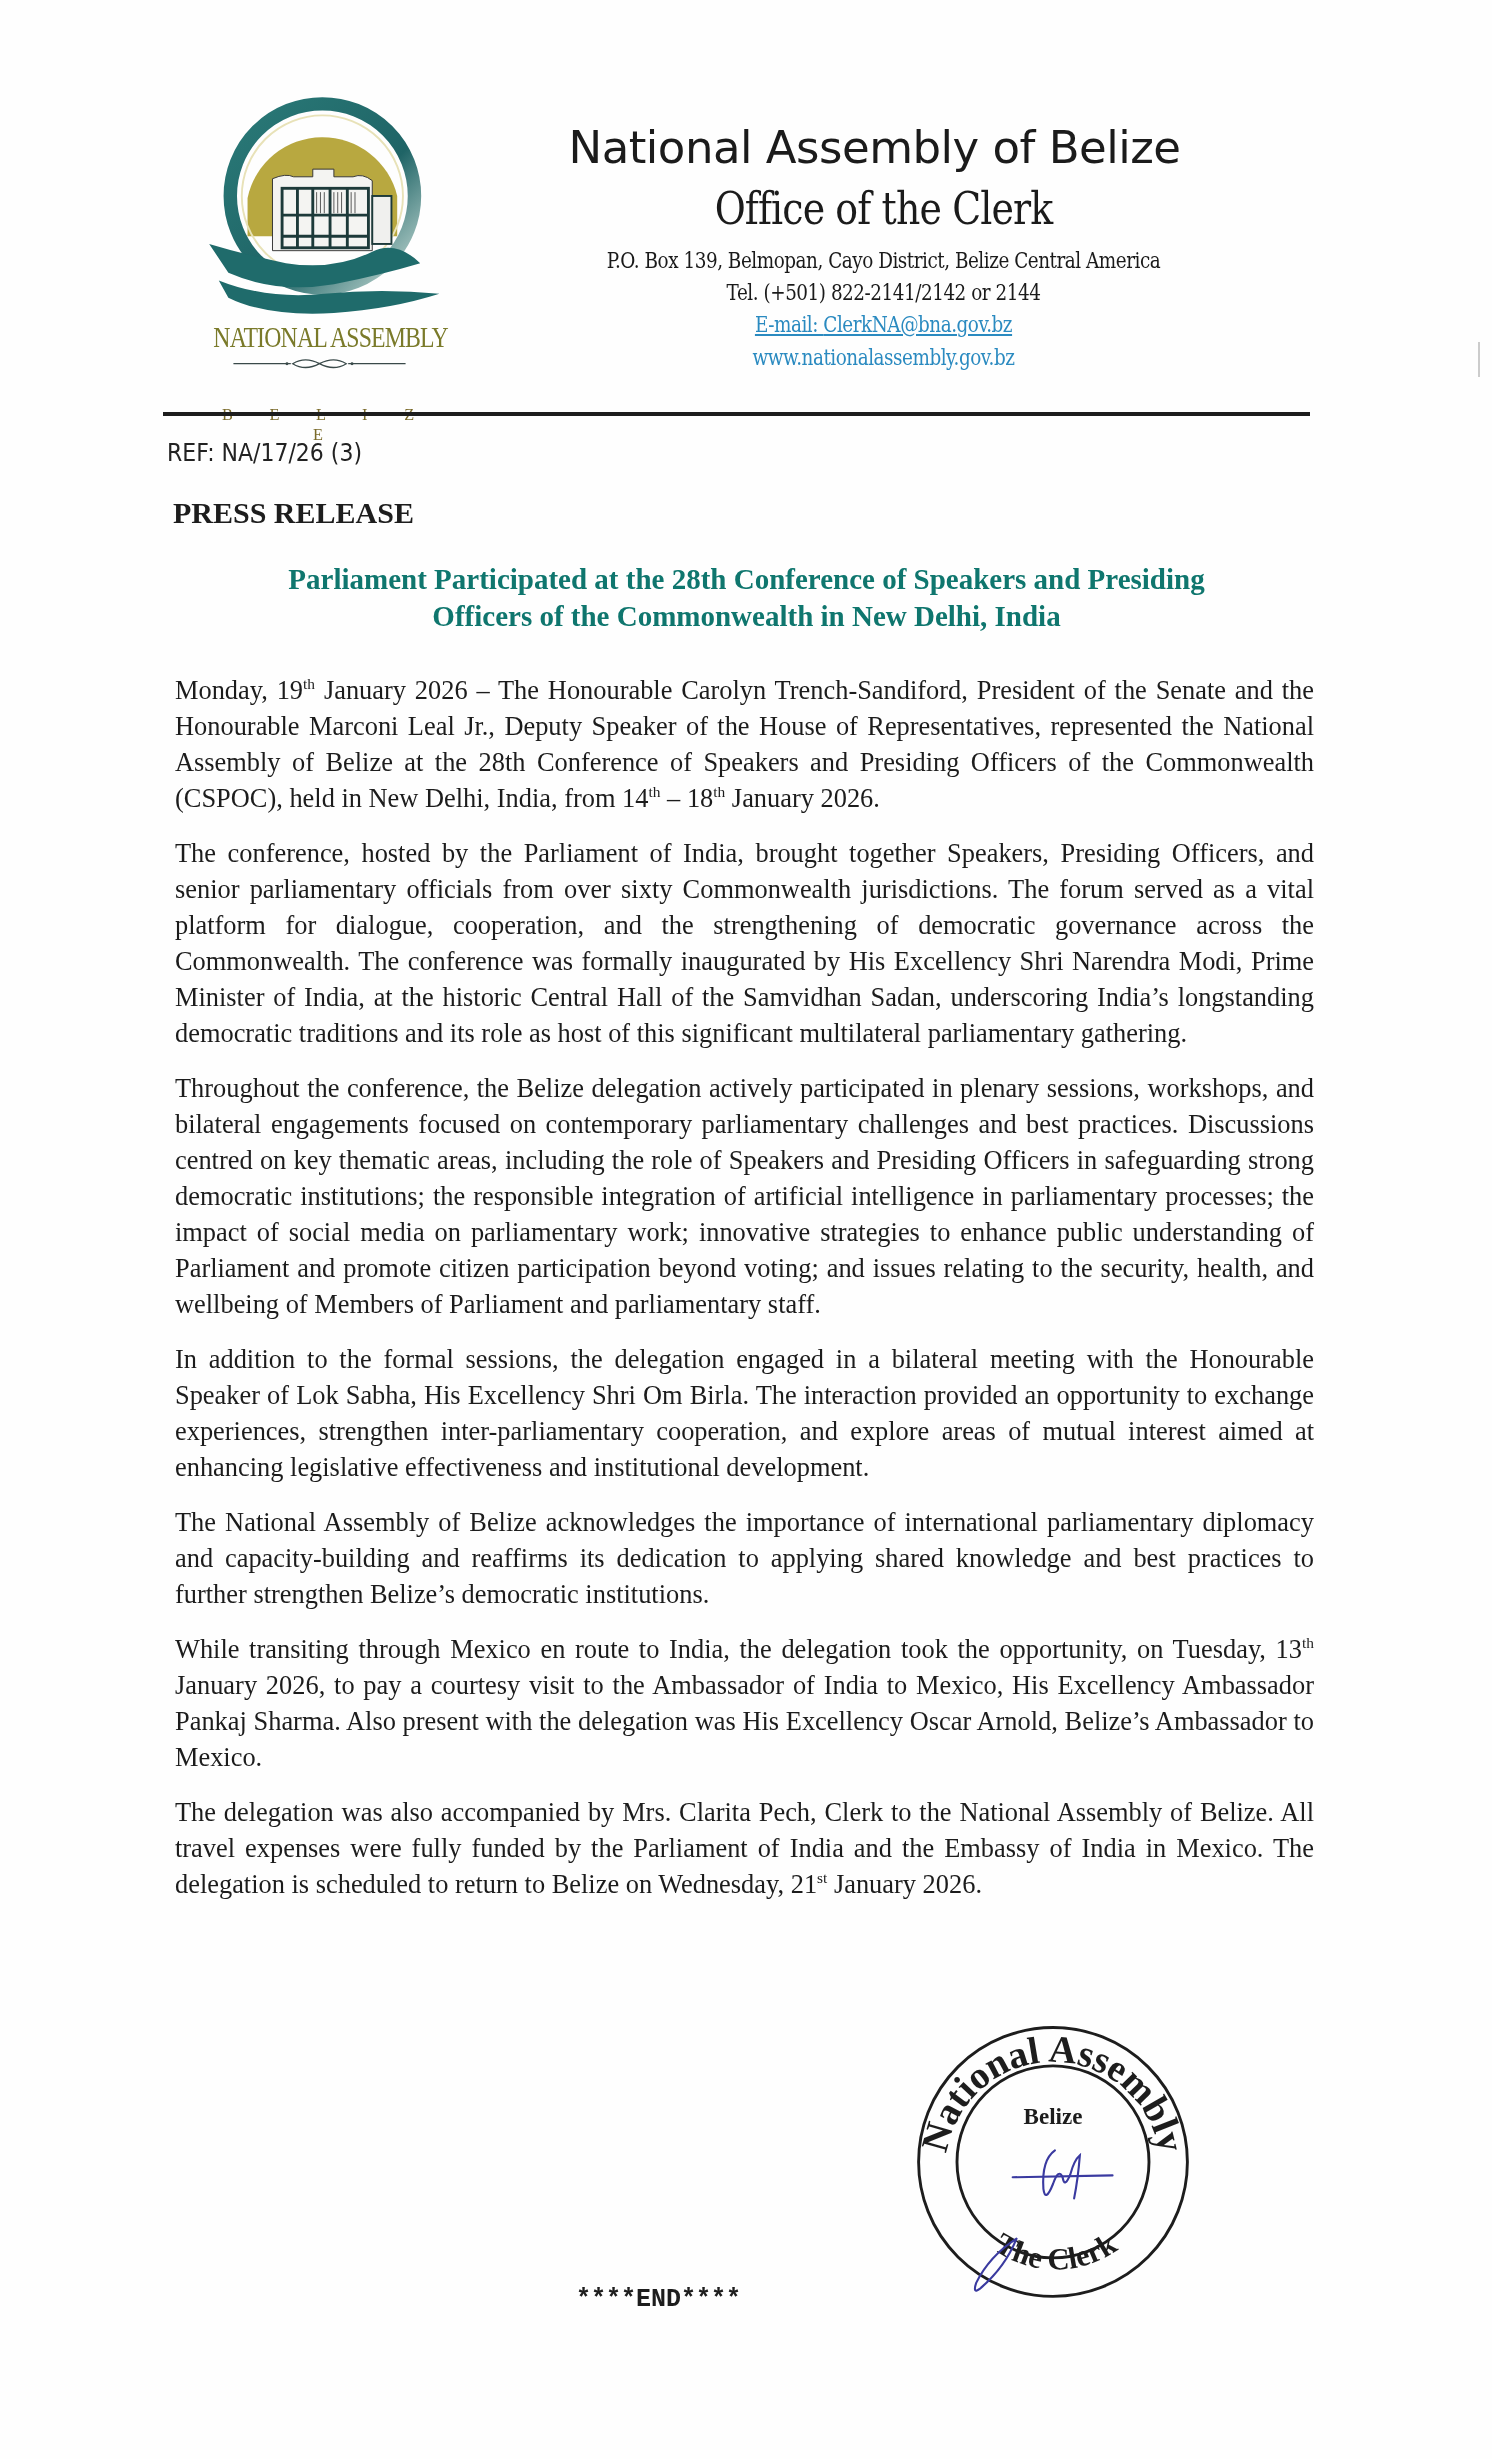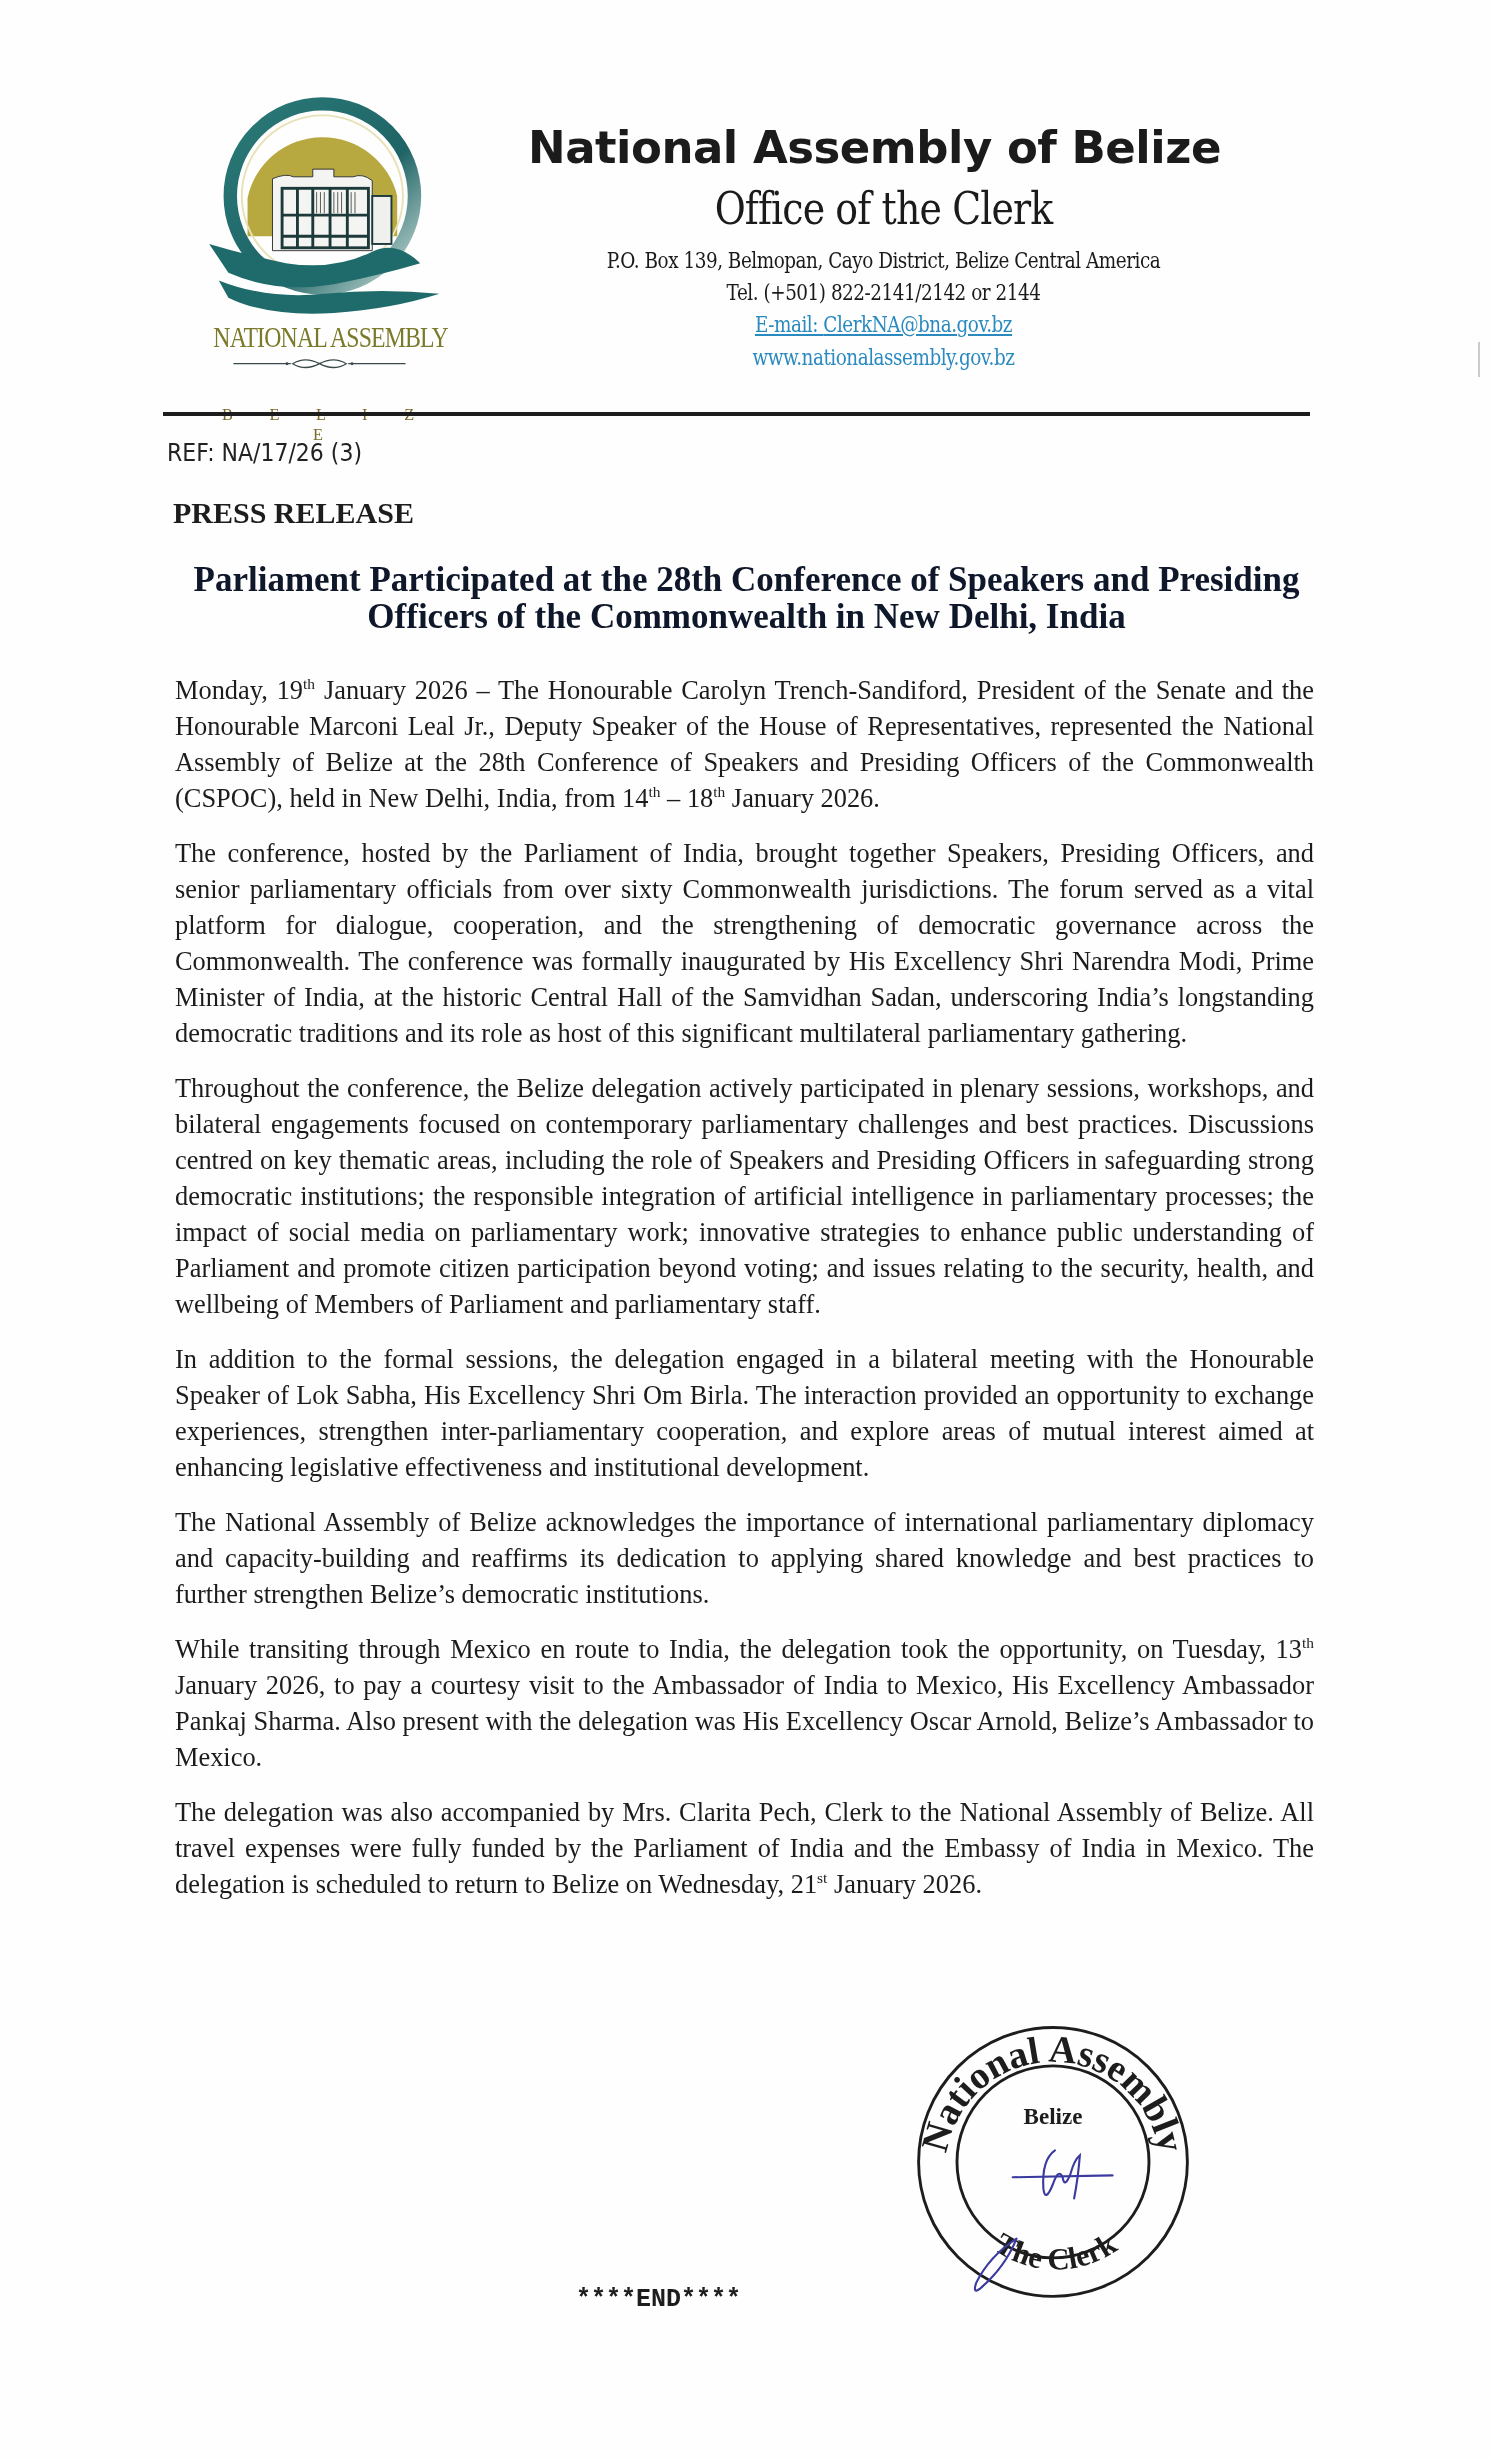--- a/index.html
+++ b/index.html
@@ -10,37 +10,37 @@
   .logo { position: absolute; left: 190px; top: 92px; width: 259px; height: 307px; }
   .logo svg { display: block; }
   .logo-title { position: absolute; left: 0; top: 229px; width: 259px; text-align: center;
     font-family: "Liberation Serif", serif; font-size: 29px; color: #7a7a2a; letter-spacing: -1px; transform: scaleX(0.82); transform-origin: center; white-space: nowrap; }
   .logo-orn { position: absolute; left: 43px; top: 265px; width: 173px; height: 13.4px; }
   .logo-sub { position: absolute; left: 0; top: 281px; width: 259px; text-align: center;
     font-family: "Liberation Serif", serif; font-size: 16.3px; letter-spacing: 16.3px; color: #7a6a2a; padding-left: 13.4px; box-sizing: border-box; margin-top: 32px; }
 
   
   .lh { position: absolute; left: 461px; width: 845px; text-align: center; white-space: nowrap; }
-  .lh-org { top: 121px; font-family: "DejaVu Sans", sans-serif; font-weight: bold; font-size: 45px; color: #1b1b1b; letter-spacing: -0.5px; left: 452px; }
+  .lh-org { top: 121px; font-family: "DejaVu Sans", sans-serif; font-weight: normal; font-size: 45px; color: #1b1b1b; letter-spacing: -0.5px; left: 452px; }
   .lh-office { top: 183px; font-family: "DejaVu Serif", serif; font-size: 44px; color: #1b1b1b; transform: scaleX(0.86); letter-spacing: -1px; }
   .lh-addr { top: 247px; font-family: "DejaVu Serif", serif; font-size: 23px; transform: scaleX(0.8); letter-spacing: -0.6px; }
   .lh-tel { top: 279px; font-family: "DejaVu Serif", serif; font-size: 23px; transform: scaleX(0.8); letter-spacing: -0.6px; }
   .lh-email { top: 311px; font-family: "DejaVu Serif", serif; font-size: 23px; color: #2a8ac0; transform: scaleX(0.8); letter-spacing: -0.6px; }
   .lh-email a, .lh-web a { color: #2a8ac0; text-decoration: none; }
   .lh-email .em { text-decoration: underline; }
   .lh-web { top: 344px; font-family: "DejaVu Serif", serif; font-size: 23px; color: #2a8ac0; transform: scaleX(0.8); letter-spacing: -0.6px; }
 
   .rule { position: absolute; left: 163px; top: 412px; width: 1147px; height: 3.8px; background: #1d1d1d; }
 
   .ref { position: absolute; left: 167px; top: 438px; font-family: "DejaVu Sans", sans-serif; font-size: 25px; color: #222; transform: scaleX(0.88); transform-origin: left; }
 
   .pr-title { position: absolute; left: 173px; width: 1147px; top: 496px; text-align: left;
     font-family: "Liberation Serif", serif; font-weight: bold; font-size: 30px; color: #1d1d1d; }
   .headline { position: absolute; left: 173px; width: 1147px; top: 561px; text-align: center;
-    font-family: "Liberation Serif", serif; font-weight: bold; font-size: 35px; line-height: 37px; color: #0f172a; }
+    font-family: "Liberation Serif", serif; font-weight: bold; font-size: 29px; line-height: 37px; color: #0f766e; }
 
   .body { position: absolute; left: 175px; top: 672px; width: 1139px;
     font-family: "Liberation Serif", serif; font-size: 26.4px; line-height: 36px; color: #1c1c1c; }
   .body p { margin: 0 0 19px 0; text-align: justify; }
   .body sup { font-size: 15.4px; line-height: 0; vertical-align: 9.6px; }
 
   
   .seal { position: absolute; left: 909px; top: 2016px; width: 288px; height: 288px; }
   .end { position: absolute; left: 576px; top: 2285px; width: 327px; text-align: left;
     font-family: Liberation Mono, monospace; font-weight: bold; font-size: 25px; color: #1d1d1d; }

